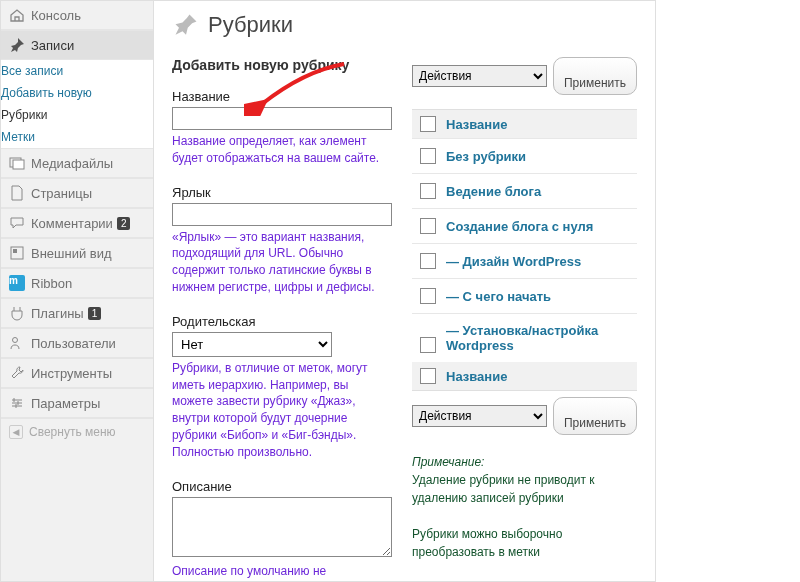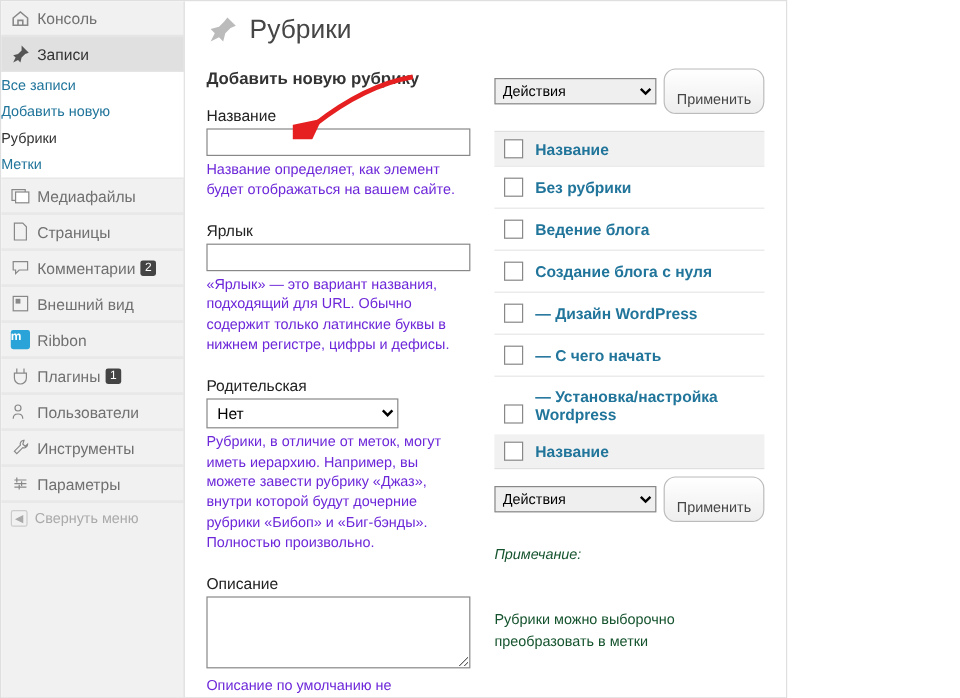--- a/index.html
+++ b/index.html
@@ -212,19 +212,19 @@
             <span class="cb"></span>
             <span>Название</span>
           </div>
         </div>
         <div class="tablenav" style="margin-top:6px">
           <select style="flex:1"><option>Действия</option></select>
           <button class="btn">Применить</button>
         </div>
         <div class="note">
           <em>Примечание:</em><br>
-          <br><br>
+          <span>Удаление рубрики не приводит к удалению записей рубрики</span><br><br>
           <span>Рубрики можно выборочно преобразовать в метки</span>
         </div>
       </div>
     </div>
   </div>
 </div>
 
 </body></html>

